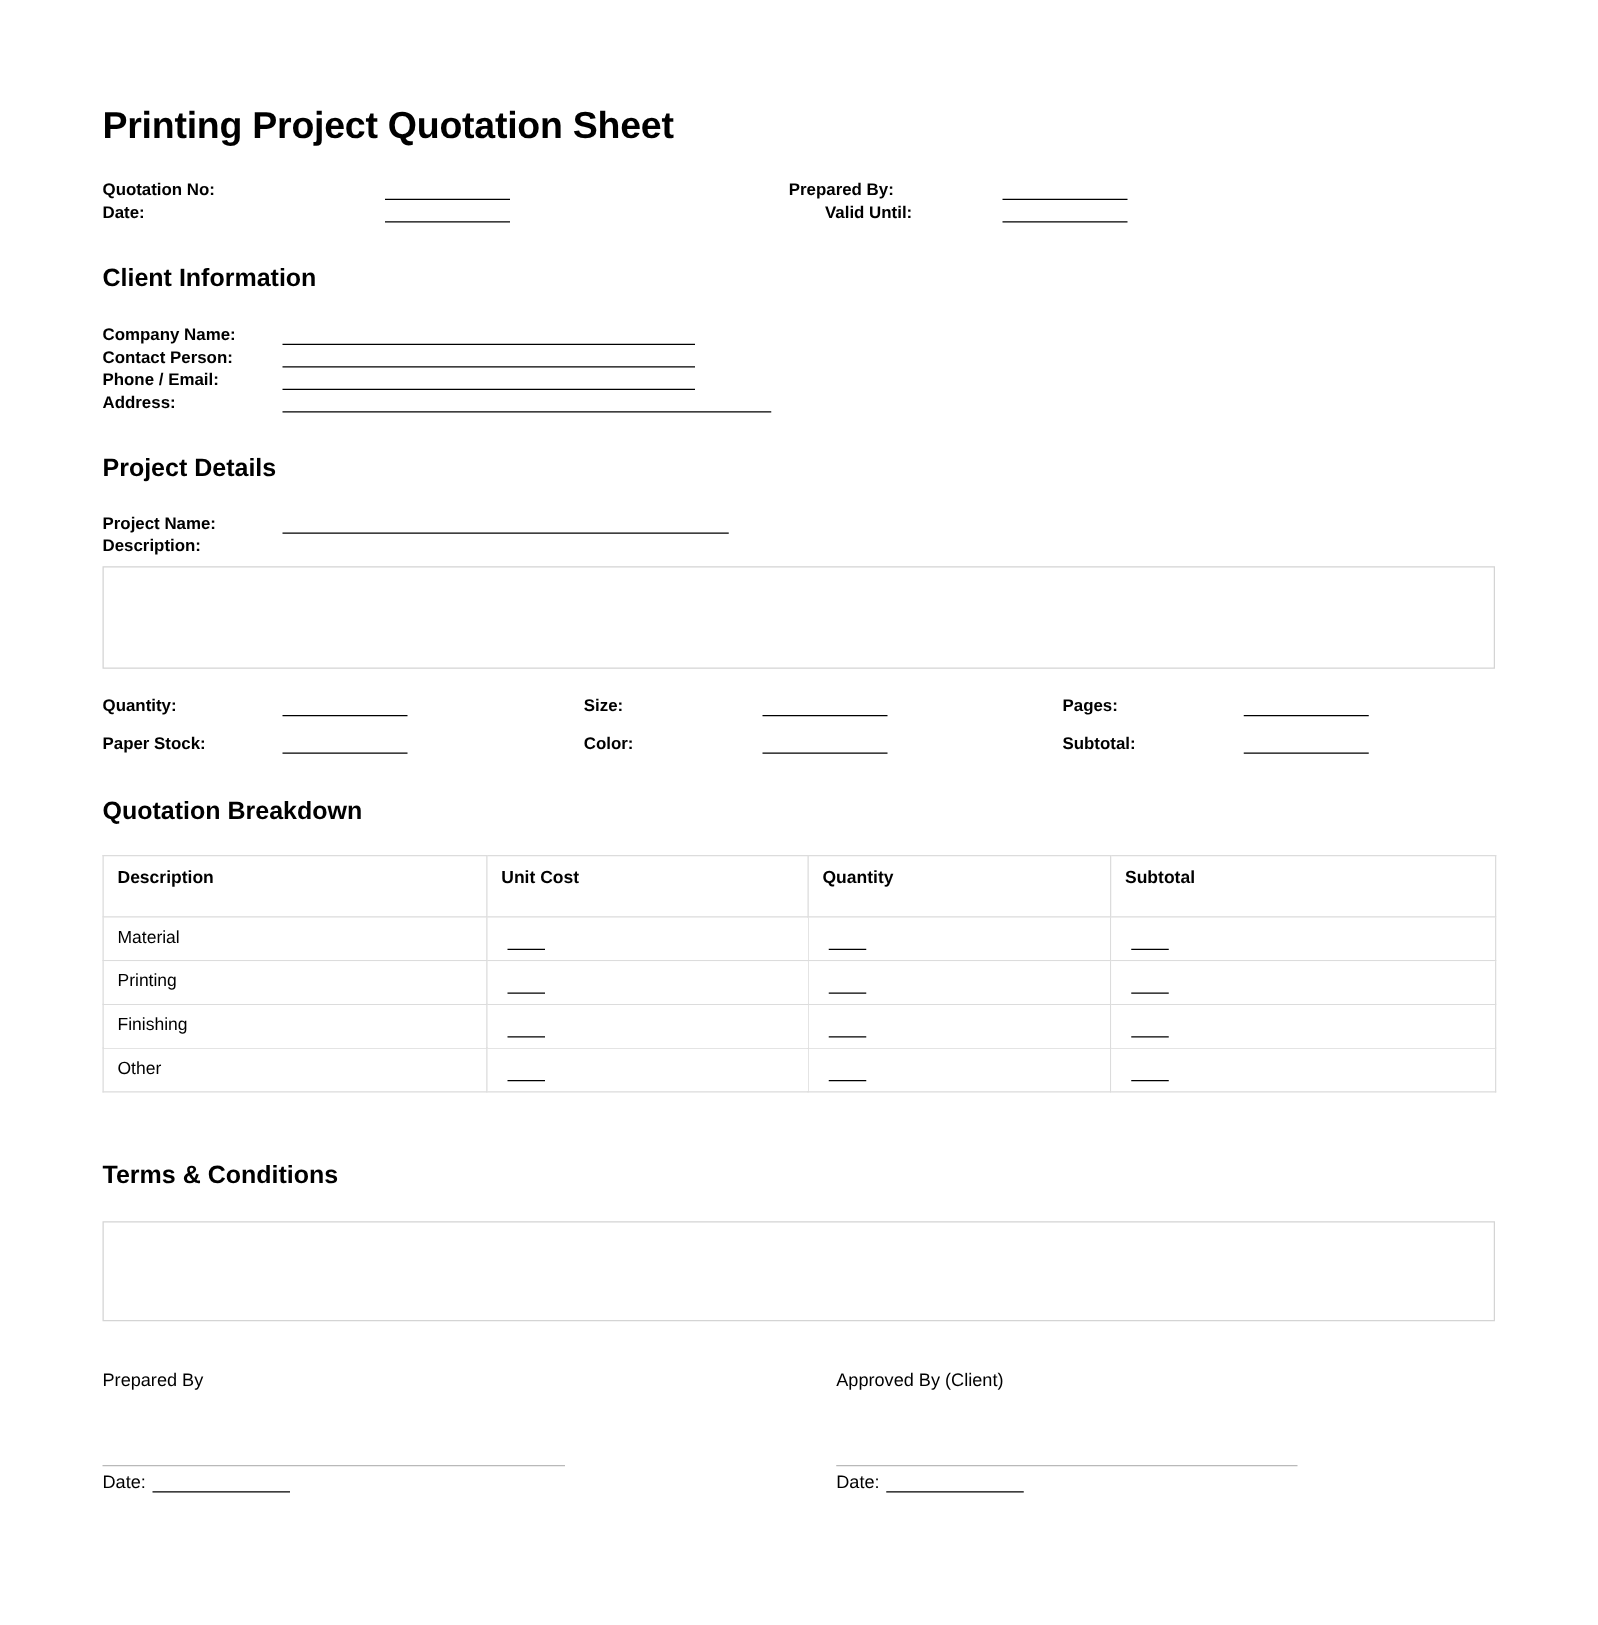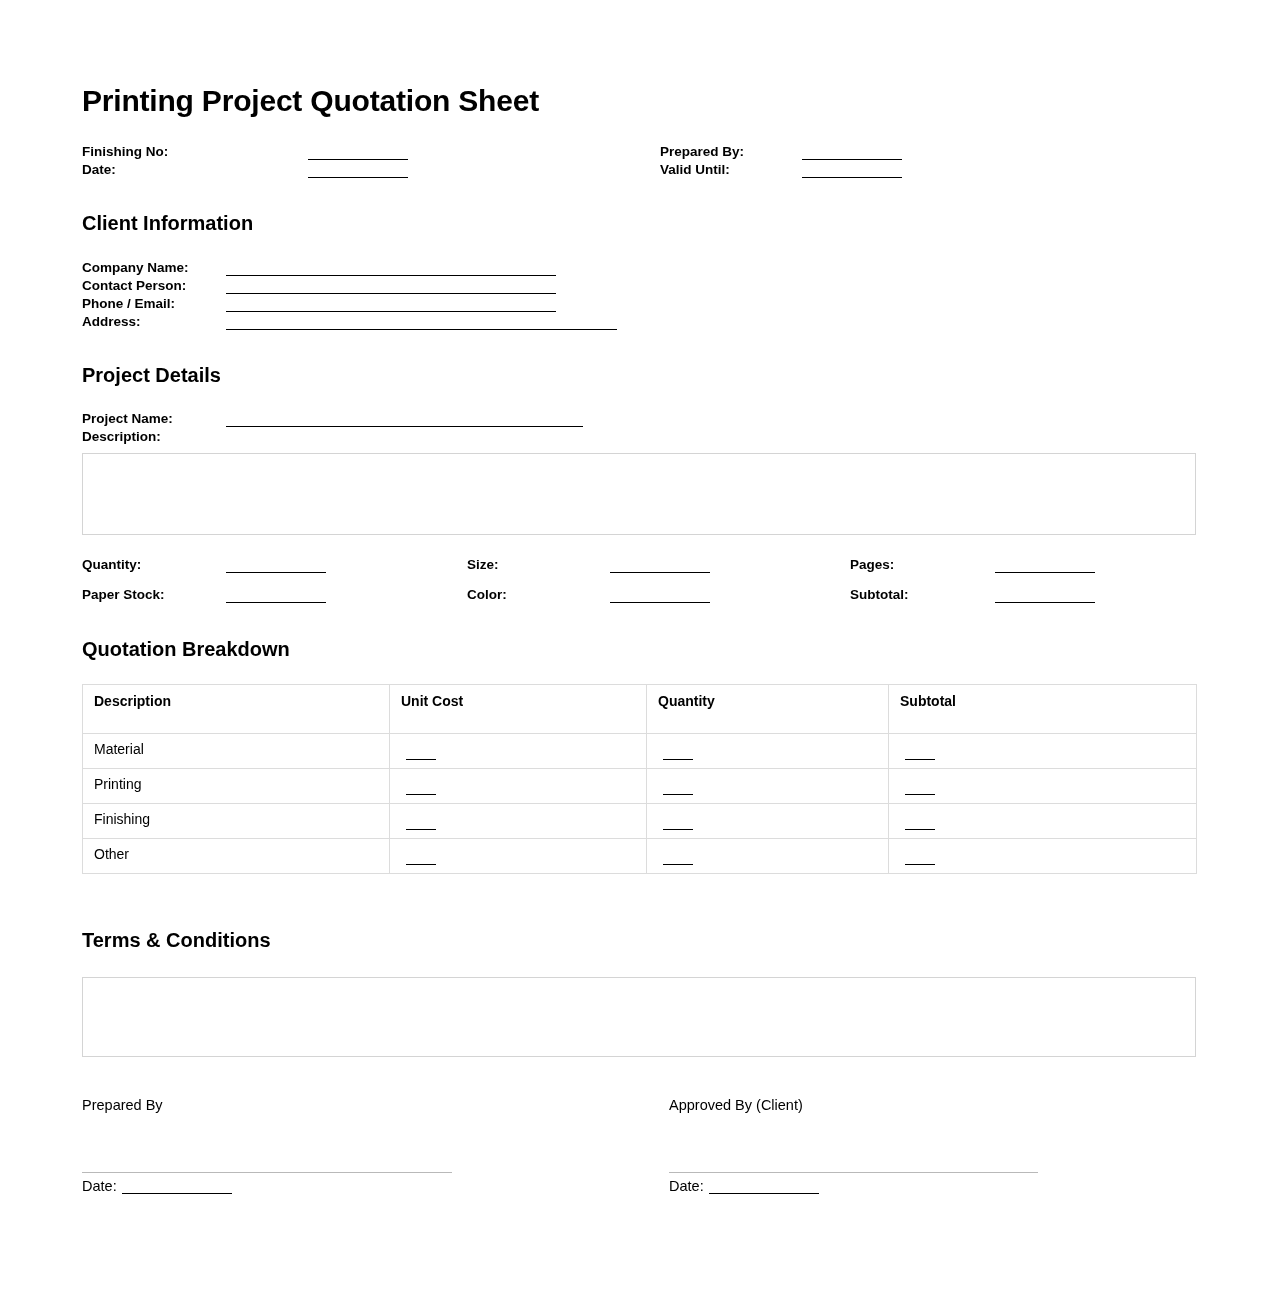--- a/index.html
+++ b/index.html
@@ -148,27 +148,27 @@
   }
 </style>
 </head>
 <body>
 
 <div class="page">
 
   <h1 class="doc-title">Printing Project Quotation Sheet</h1>
 
   <div>
-    <span class="fld-label" style="top:145px;left:0;">Finishing No:</span>
+    <span class="fld-label" style="top:145px;left:0;">Quotation No:</span>
     <span class="rule" style="top:159px;left:226px;width:100px;"></span>
 
     <span class="fld-label" style="top:163px;left:0;">Date:</span>
     <span class="rule" style="top:177px;left:226px;width:100px;"></span>
 
-    <span class="fld-label" style="top:145px;left:578px;">Prepared By:</span>
+    <span class="fld-label" style="top:145px;left:549px;">Prepared By:</span>
     <span class="rule" style="top:159px;left:720px;width:100px;"></span>
 
     <span class="fld-label" style="top:163px;left:578px;">Valid Until:</span>
     <span class="rule" style="top:177px;left:720px;width:100px;"></span>
   </div>
 
   <h2 class="section-heading" style="top:212px;">Client Information</h2>
 
   <div>
     <span class="fld-label" style="top:261px;left:0;">Company Name:</span>

